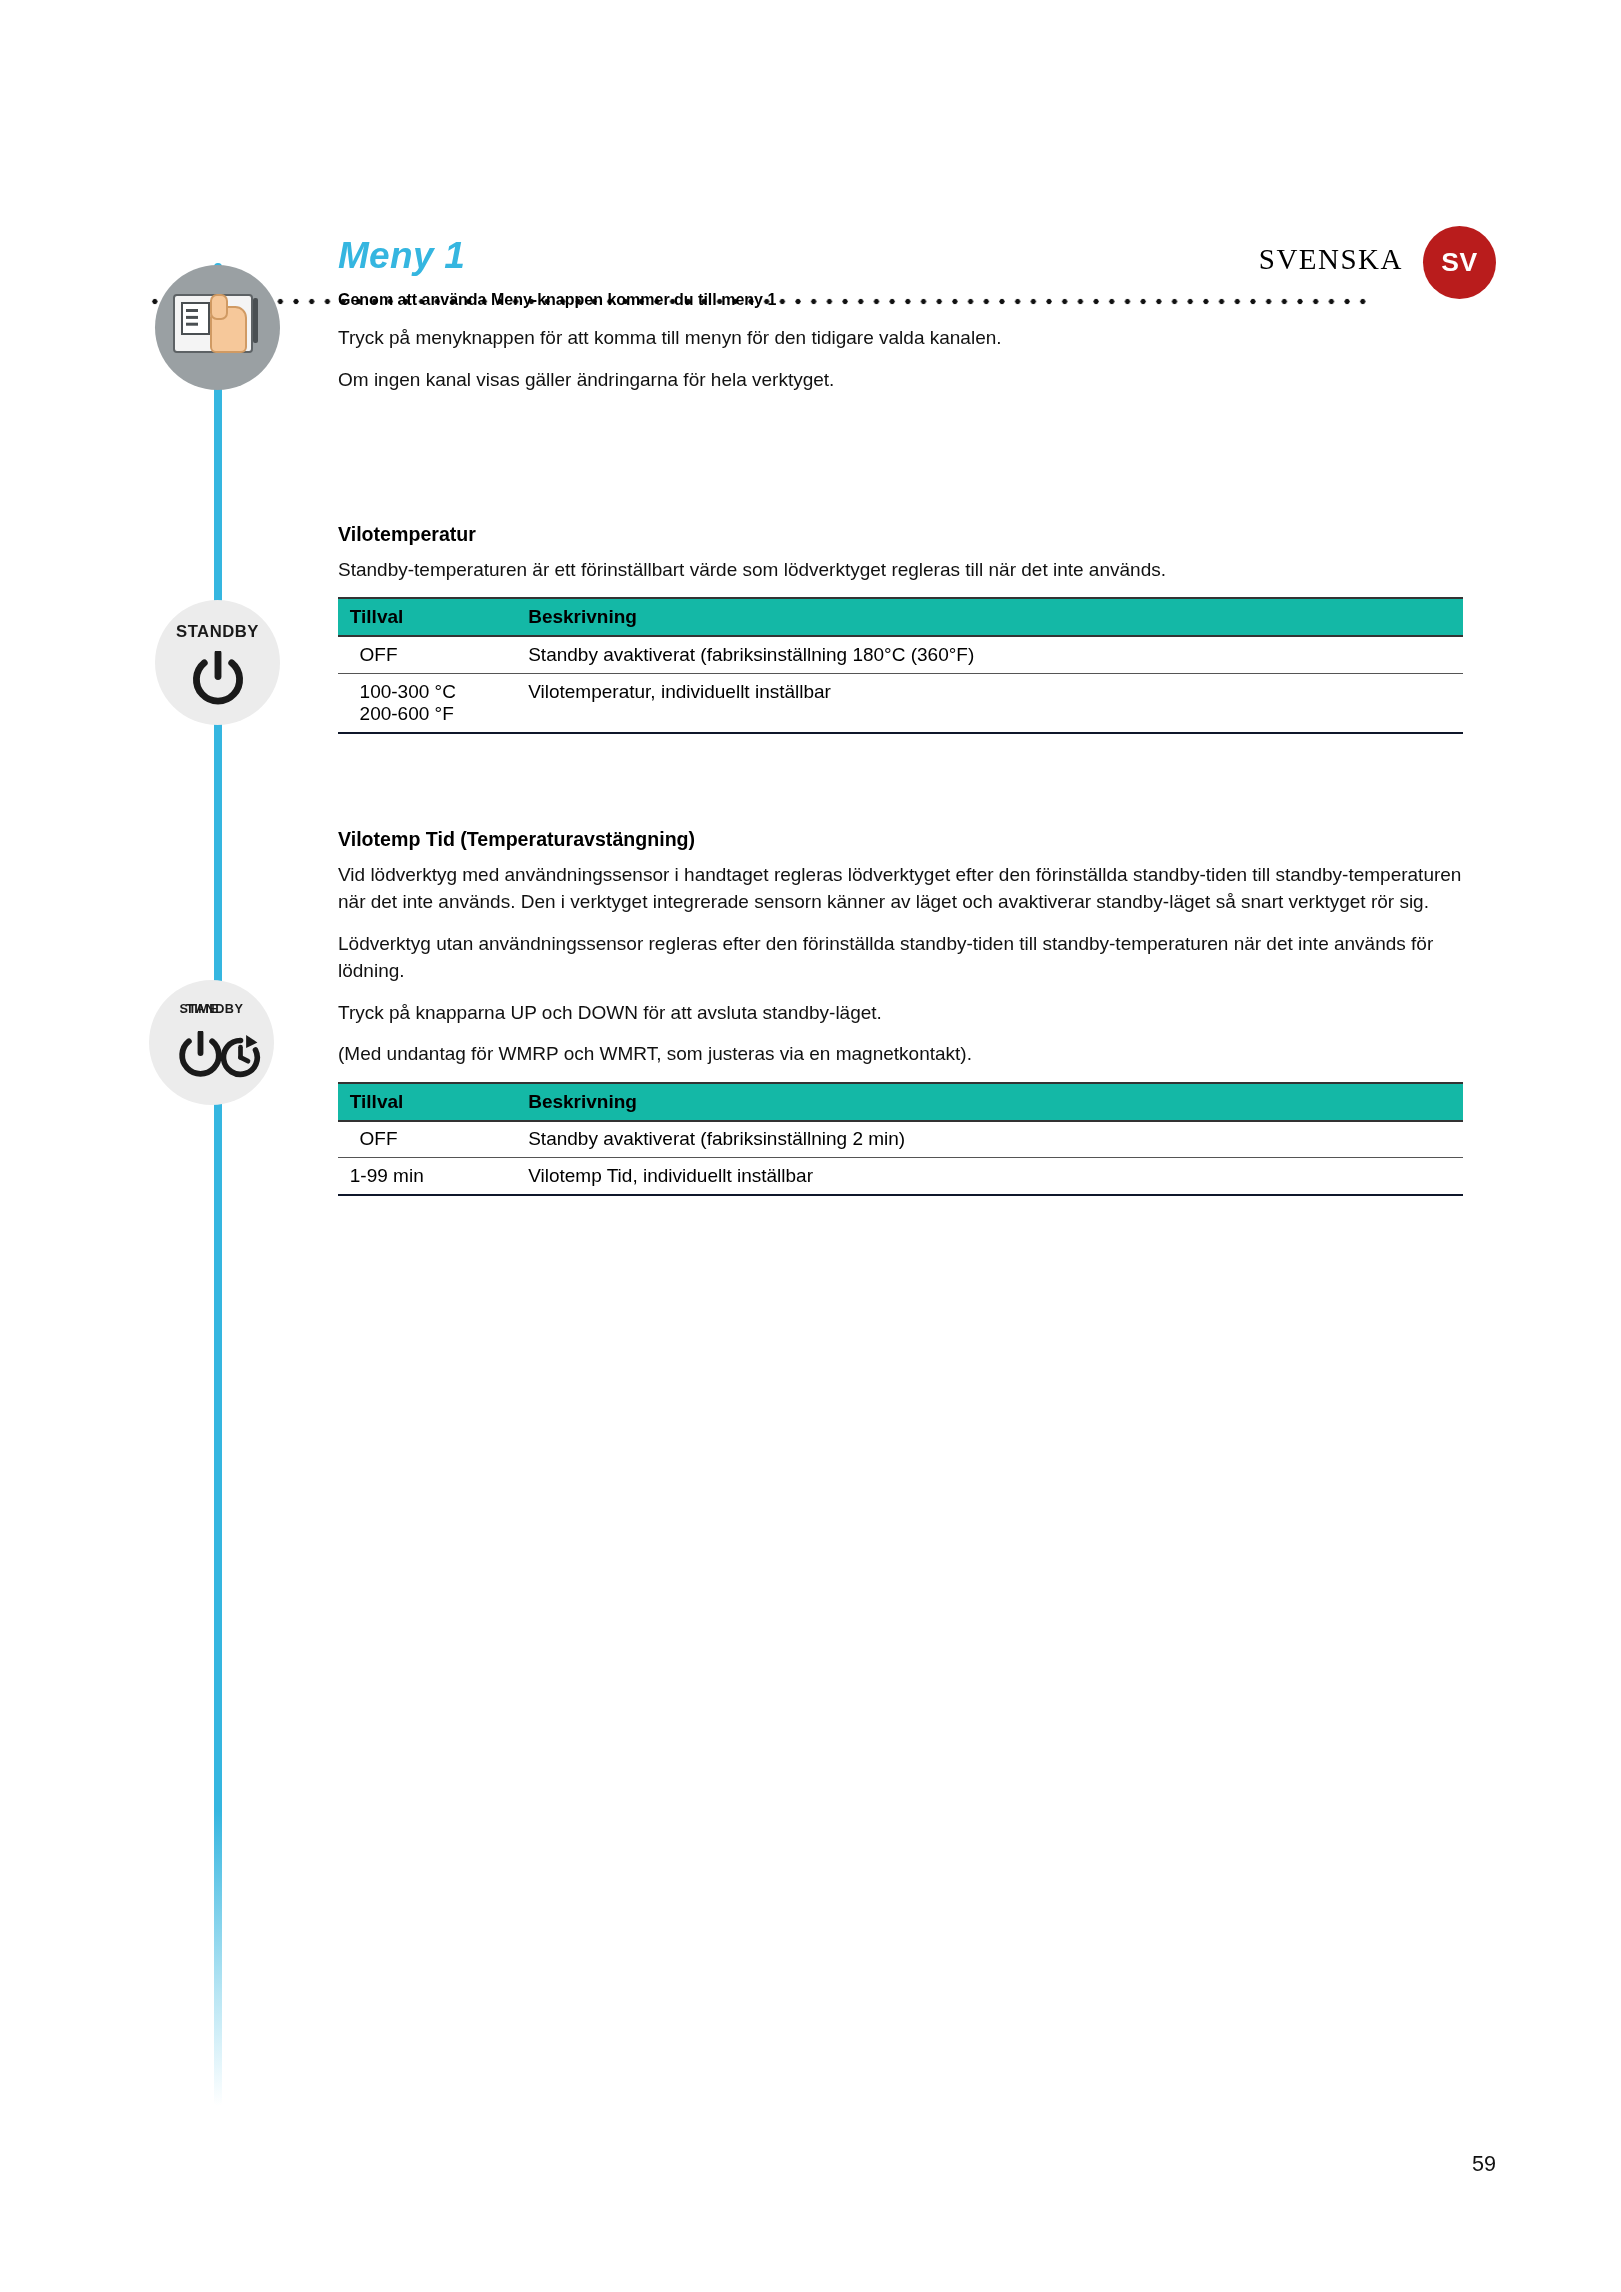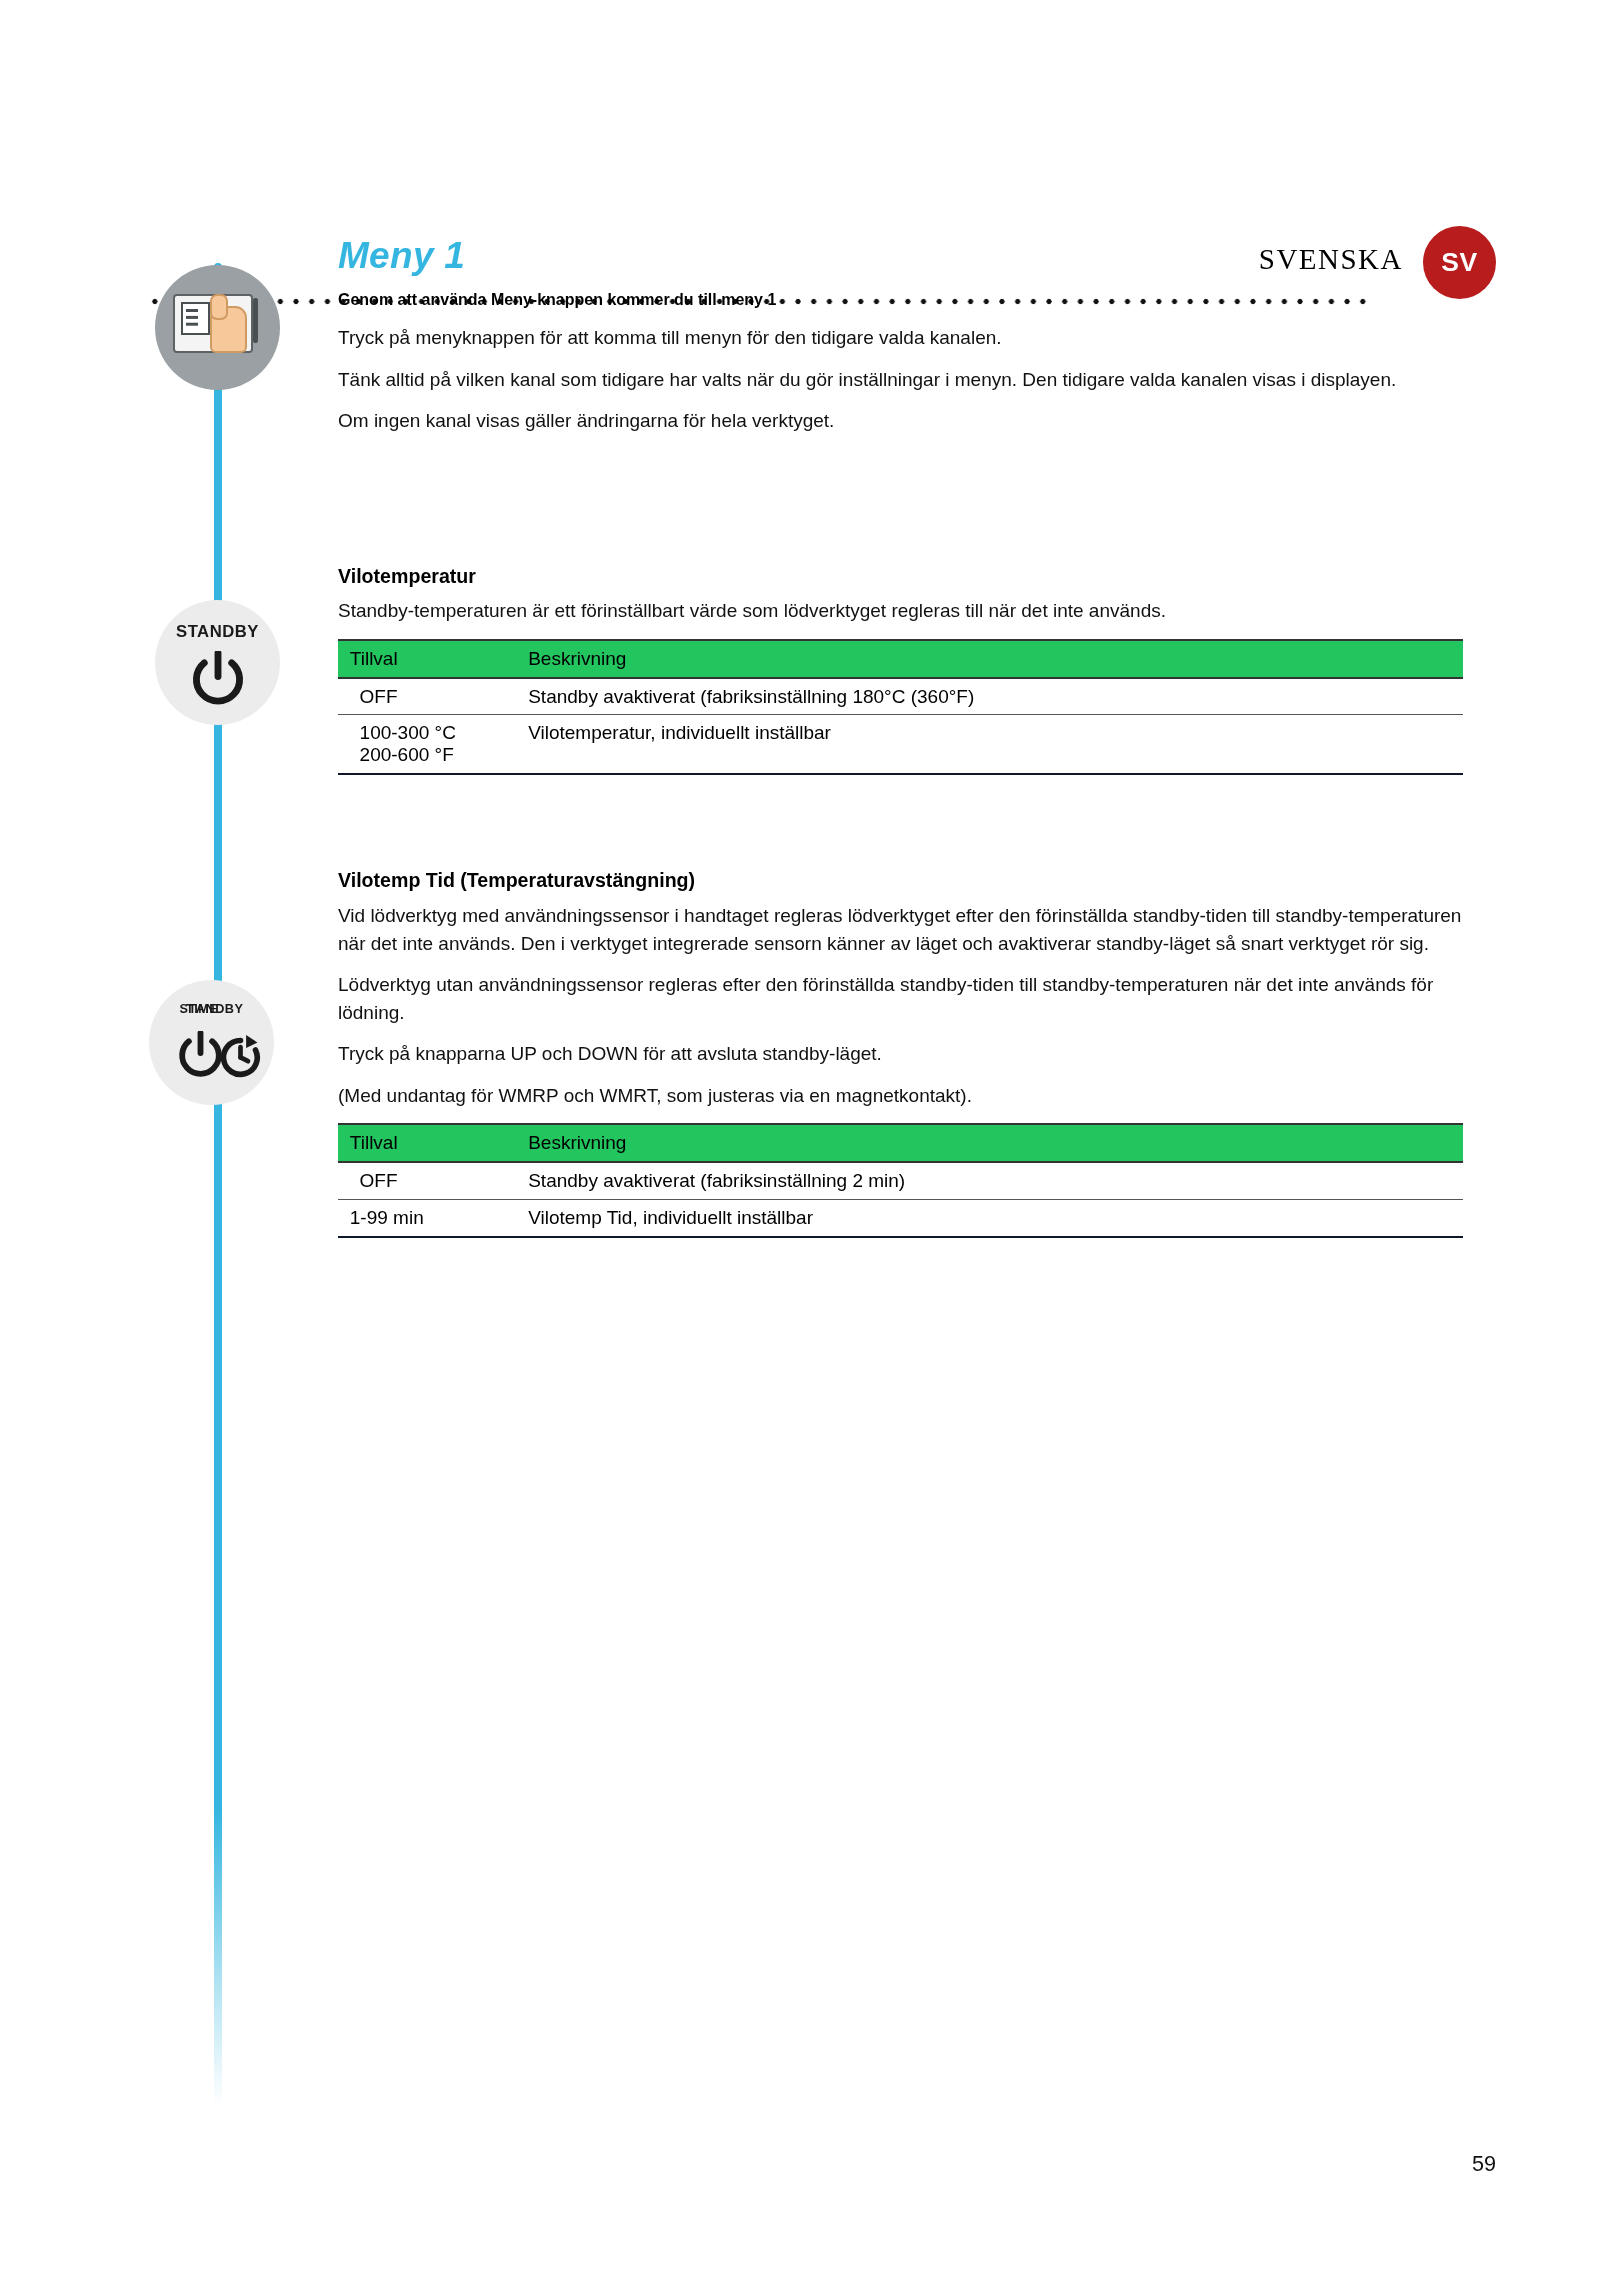--- a/index.html
+++ b/index.html
@@ -233,23 +233,23 @@
   }
 
   
   table.opt {
     border-collapse: collapse;
     width: 1125px;
     margin-top: 9.8px;
     font-size: 19px;
   }
   table.opt thead th {
-    background: #22c55e;
+    background: #14b8a6;
     text-align: left;
-    font-weight: normal;
+    font-weight: bold;
     padding: 6.9px 9.8px 6.9px 11.8px;
     border-bottom: 2px solid #333;
     border-top: 2px solid #333;
   }
   table.opt td {
     padding: 6.9px 9.8px 6.9px 11.8px;
     border-bottom: 1.5px solid #555;
     vertical-align: top;
   }
   table.opt td.col-a {
@@ -320,21 +320,20 @@
   </svg>
 </div>
 
 <div class="content">
 
   <h1 class="section-title">Meny 1</h1>
 
   <div class="lead">Genom att använda Meny-knappen kommer du till meny 1</div>
 
   <p class="body">Tryck på menyknappen för att komma till menyn för den tidigare valda kanalen.</p>
-  <p class="body">Tänk alltid på vilken kanal som tidigare har valts när du gör inställningar i menyn. Den tidigare valda kanalen visas i displayen.</p>
   <p class="body">Om ingen kanal visas gäller ändringarna för hela verktyget.</p>
 
   <div class="gap-xl"></div>
 
   <h2 class="sub-title">Vilotemperatur</h2>
   <p class="body blk">Standby-temperaturen är ett förinställbart värde som lödverktyget regleras till när det inte används.</p>
 
   <table class="opt">
     <thead>
       <tr>

